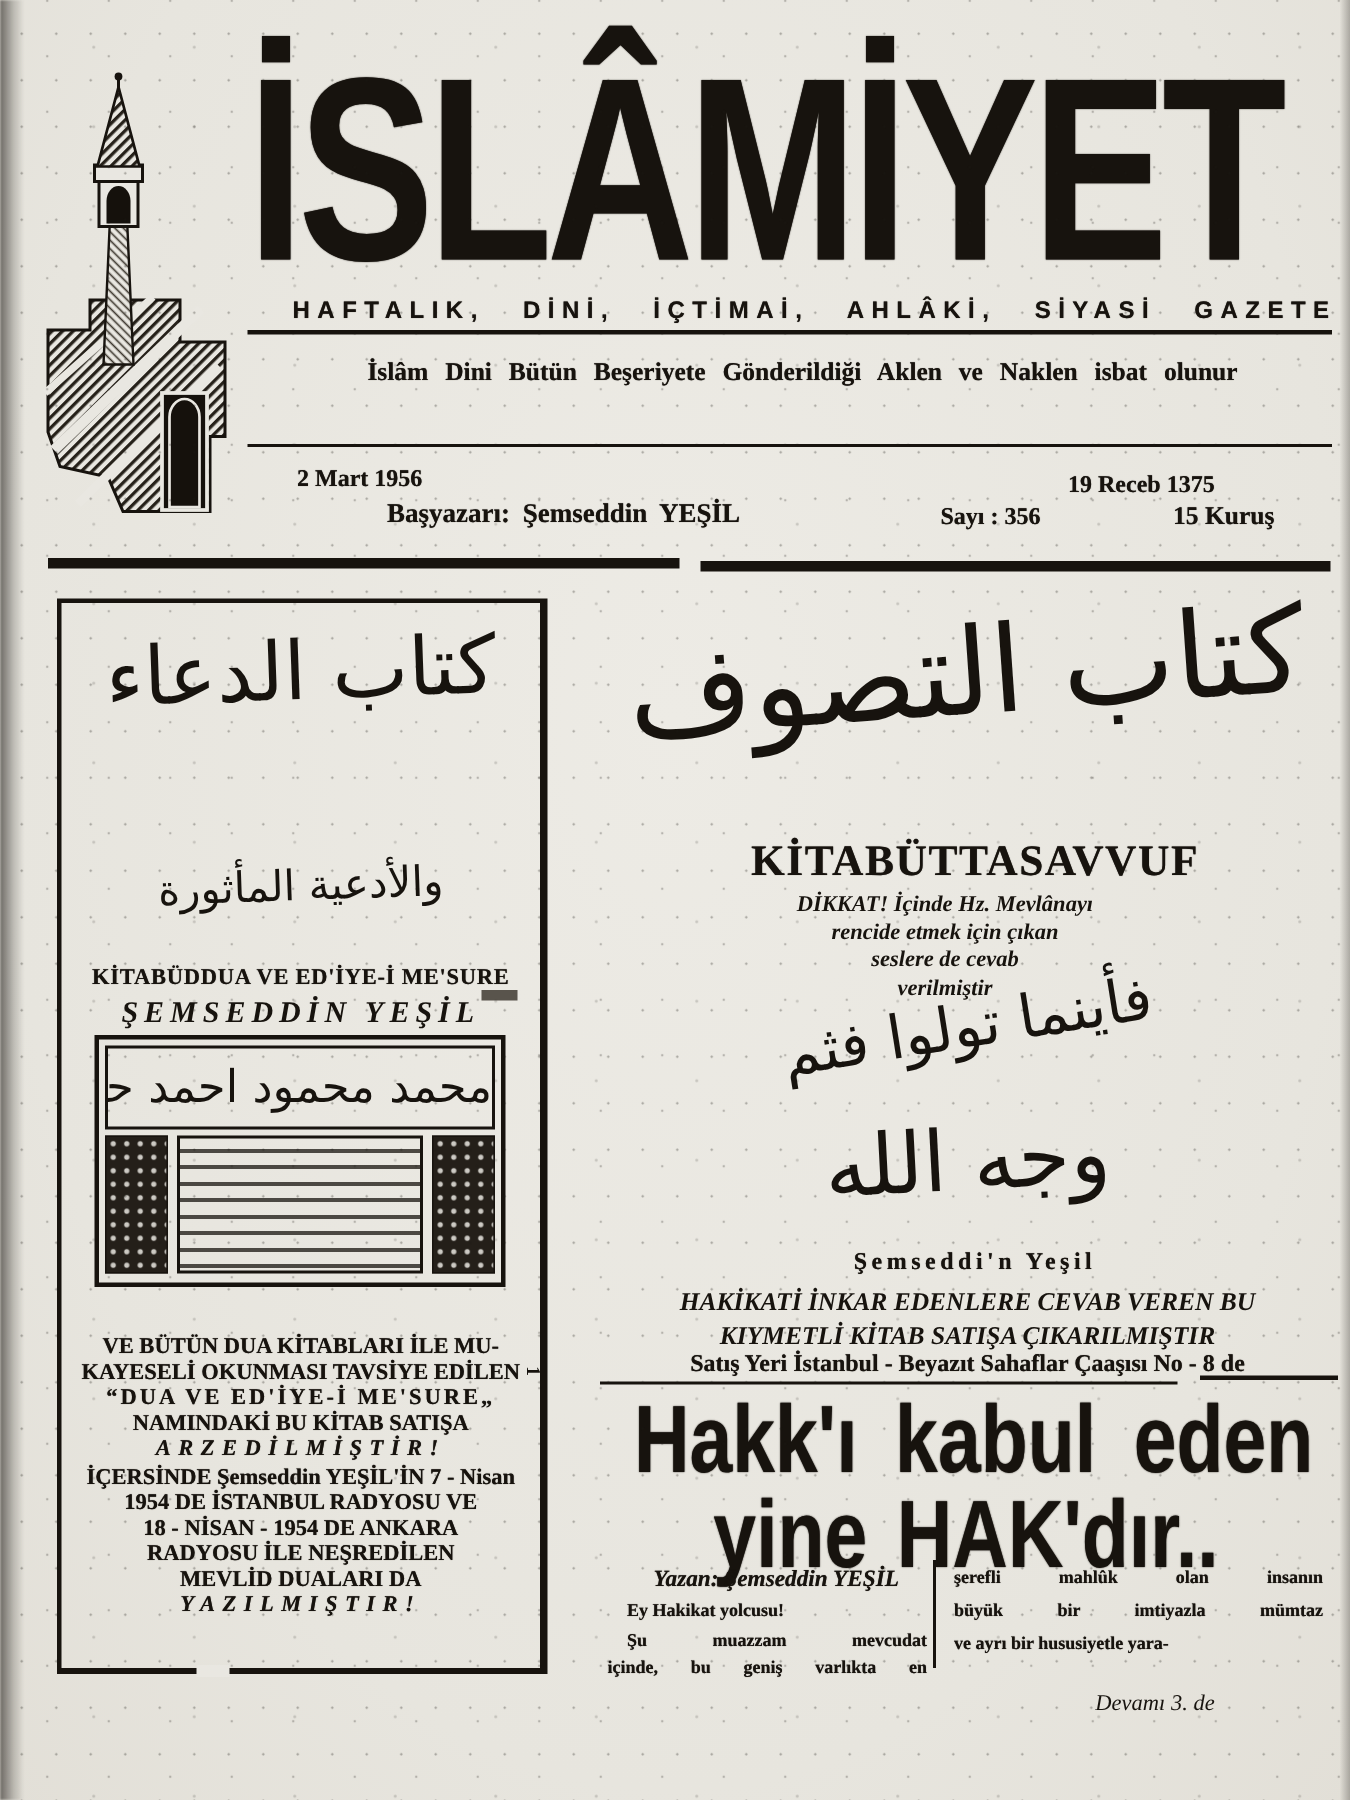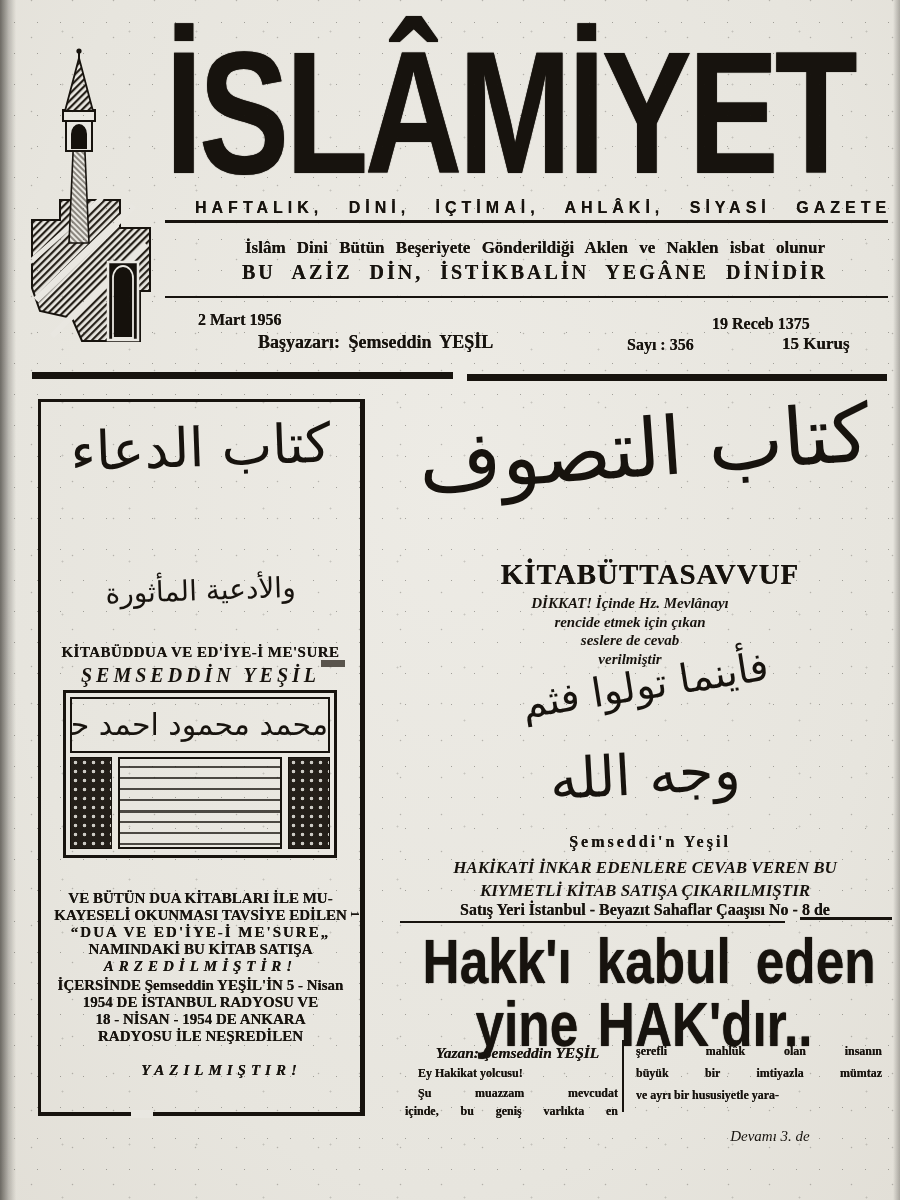--- a/index.html
+++ b/index.html
@@ -133,21 +133,20 @@
     <polygon points="57,10 43,63 71,63" fill="url(#hatchD)" stroke="#17130e" stroke-width="1.8"></polygon>
     <line x1="57" y1="10" x2="57" y2="2" stroke="#17130e" stroke-width="2"></line>
     <circle cx="57" cy="3" r="2.6" fill="#17130e"></circle>
   </svg>
 
   <div class="abs mast-title">İSLÂMİYET</div>
   <div class="abs mast-sub ctr sans soft">HAFTALIK, DİNİ, İÇTİMAİ, AHLÂKİ, SİYASİ GAZETE</div>
   <div class="abs rule" style="left:165px;top:220px;width:723px;height:3px;"></div>
 
   <div class="abs motto1 ctr soft">İslâm Dini Bütün Beşeriyete Gönderildiği Aklen ve Naklen isbat olunur</div>
-  <div class="abs motto2 ctr soft">BU AZİZ DİN, İSTİKBALİN YEGÂNE DİNİDİR</div>
   <div class="abs rule" style="left:165px;top:296px;width:723px;height:2px;"></div>
 
   <div class="abs dateline soft" style="left:198px;top:311px;">2 Mart 1956</div>
   <div class="abs dateline soft" style="left:712px;top:315px;">19 Receb 1375</div>
   <div class="abs dateline soft" style="left:258px;top:332px;font-size:18px;word-spacing:4px;">Başyazarı: Şemseddin YEŞİL</div>
   <div class="abs dateline soft" style="left:627px;top:336px;">Sayı : 356</div>
   <div class="abs dateline soft" style="left:782px;top:334px;font-size:17px;">15 Kuruş</div>
 
   <div class="abs rule" style="left:32px;top:372px;width:421px;height:7px;"></div>
   <div class="abs rule" style="left:467px;top:374px;width:420px;height:7px;"></div>
@@ -166,25 +165,26 @@
         <div class="txtpanel"></div>
         <div class="orn"></div>
       </div>
     </div>
 
     <div class="abs lbody ctr soft" style="top:488px;">VE BÜTÜN DUA KİTABLARI İLE MU-</div>
     <div class="abs lbody ctr soft" style="top:505px;">KAYESELİ OKUNMASI TAVSİYE EDİLEN</div>
     <div class="abs lbody ctr soft ls2" style="top:522px;">“DUA VE ED'İYE-İ ME'SURE„</div>
     <div class="abs lbody ctr soft" style="top:539px;">NAMINDAKİ BU KİTAB SATIŞA</div>
     <div class="abs lbody ctr soft ls5" style="top:556px;">ARZEDİLMİŞTİR!</div>
-    <div class="abs lbody ctr soft" style="top:575px;">İÇERSİNDE Şemseddin YEŞİL'İN 5 - Nisan</div>
+    <div class="abs lbody ctr soft" style="top:575px;">İÇERSİNDE Şemseddin YEŞİL'İN 7 - Nisan</div>
     <div class="abs lbody ctr soft" style="top:592px;">1954 DE İSTANBUL RADYOSU VE</div>
     <div class="abs lbody ctr soft" style="top:609px;">18 - NİSAN - 1954 DE ANKARA</div>
     <div class="abs lbody ctr soft" style="top:626px;">RADYOSU İLE NEŞREDİLEN</div>
-    <div class="abs lbody ctr soft ls5" style="top:660px;margin-left:21px;">YAZILMIŞTIR!</div>
+    <div class="abs lbody ctr soft" style="top:643px;">MEVLİD DUALARI DA</div>
+    <div class="abs lbody ctr soft ls5" style="top:660px;">YAZILMIŞTIR!</div>
 
   </div>
   <div class="abs border-break"></div>
   <div class="abs pagenum">1</div>
 
   <div class="abs arabic rcal1">كتاب التصوف</div>
   <div class="abs rtitle ctr soft">KİTABÜTTASAVVUF</div>
 
   <div class="abs rnotice ctr">
     <div>DİKKAT! İçinde Hz. Mevlânayı</div>

